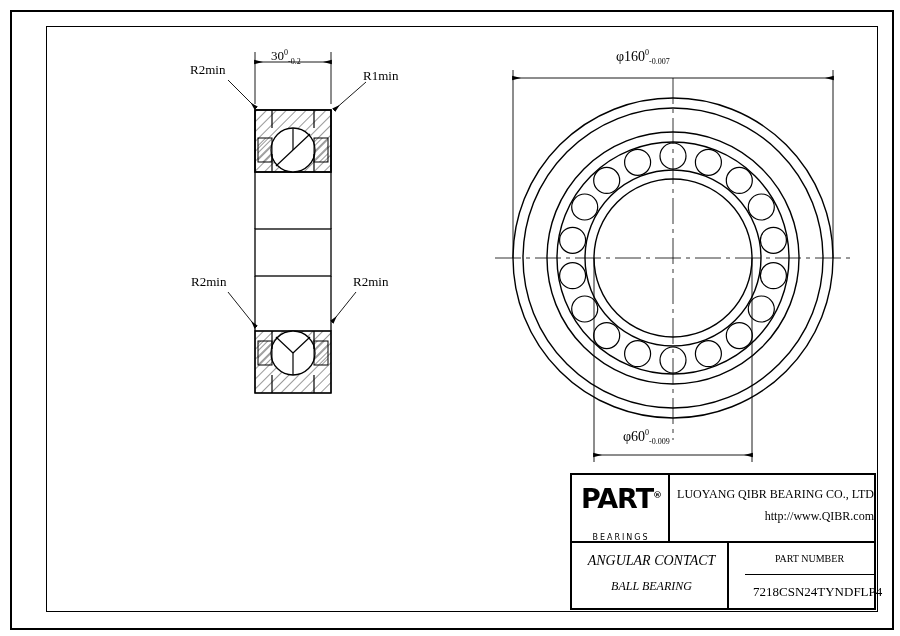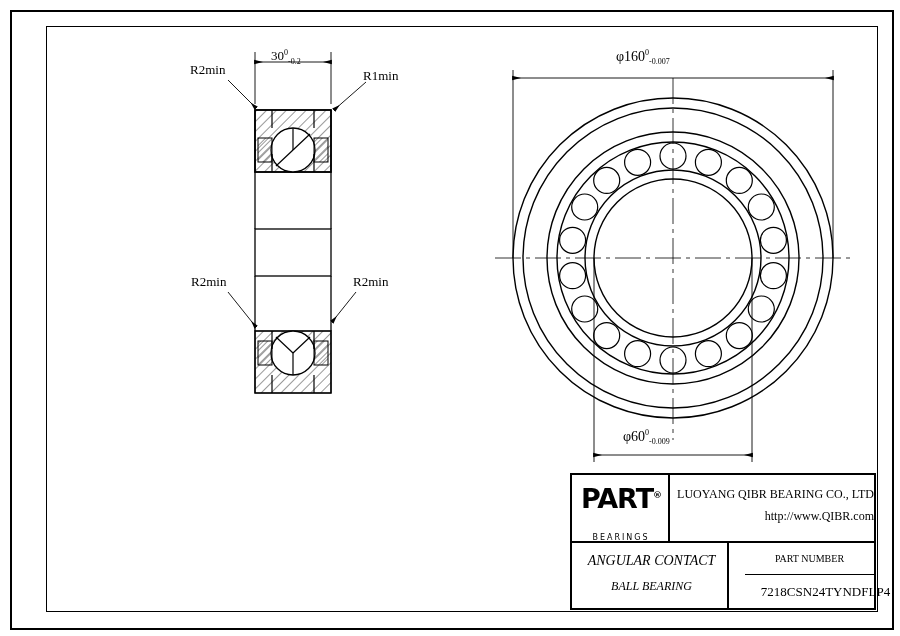--- a/index.html
+++ b/index.html
@@ -17,21 +17,21 @@
 
   
   .tb{position:absolute;left:570px;top:473px;width:306px;height:137px;border:2px solid #000;box-sizing:border-box;}
   .tb .row1{position:absolute;left:0;top:0;width:100%;height:68px;border-bottom:2px solid #000;box-sizing:border-box;}
   .tb .logo-cell{position:absolute;left:0;top:0;width:98px;height:68px;border-right:2px solid #000;box-sizing:border-box;}
   .tb .addr-cell{position:absolute;left:98px;top:0;right:0;height:68px;box-sizing:border-box;}
   .tb .row2{position:absolute;left:0;top:68px;width:100%;height:65px;}
   .tb .name-cell{position:absolute;left:4px;top:0;width:153px;height:100%;border-right:2px solid #000;box-sizing:border-box;font-style:italic;}
   .tb .pn-cell{position:absolute;left:173px;top:0;right:0;height:100%;box-sizing:border-box;}
   .tb .pn-top{position:absolute;left:0;top:0;width:100%;height:32px;border-bottom:1px solid #000;box-sizing:border-box;display:flex;align-items:center;justify-content:center;}
-  .tb .pn-bot{position:absolute;left:16px;top:32px;width:100%;height:33px;display:flex;align-items:center;justify-content:center;}
+  .tb .pn-bot{position:absolute;left:8px;top:32px;width:100%;height:33px;display:flex;align-items:center;}
 
   .logo-wrap{position:absolute;left:0;top:8px;width:98px;text-align:center;}
   .logo-q{font-family:"DejaVu Sans",sans-serif;font-weight:bold;font-size:27px;letter-spacing:-1px;}
   .logo-reg{font-size:9px;vertical-align:super;font-family:"DejaVu Sans",sans-serif;}
   .logo-sub{font-family:"DejaVu Sans",sans-serif;font-size:8px;letter-spacing:2px;margin-top:19px;}
 
   .addr1{position:absolute;left:0;top:12px;width:100%;text-align:right;font-size:12px;font-family:"Liberation Serif",serif;}
   .addr2{position:absolute;left:0;top:34px;width:100%;text-align:right;font-size:12px;font-family:"Liberation Serif",serif;}
 
   .nm1{position:absolute;left:0;top:10px;width:100%;text-align:center;font-size:14px;}

